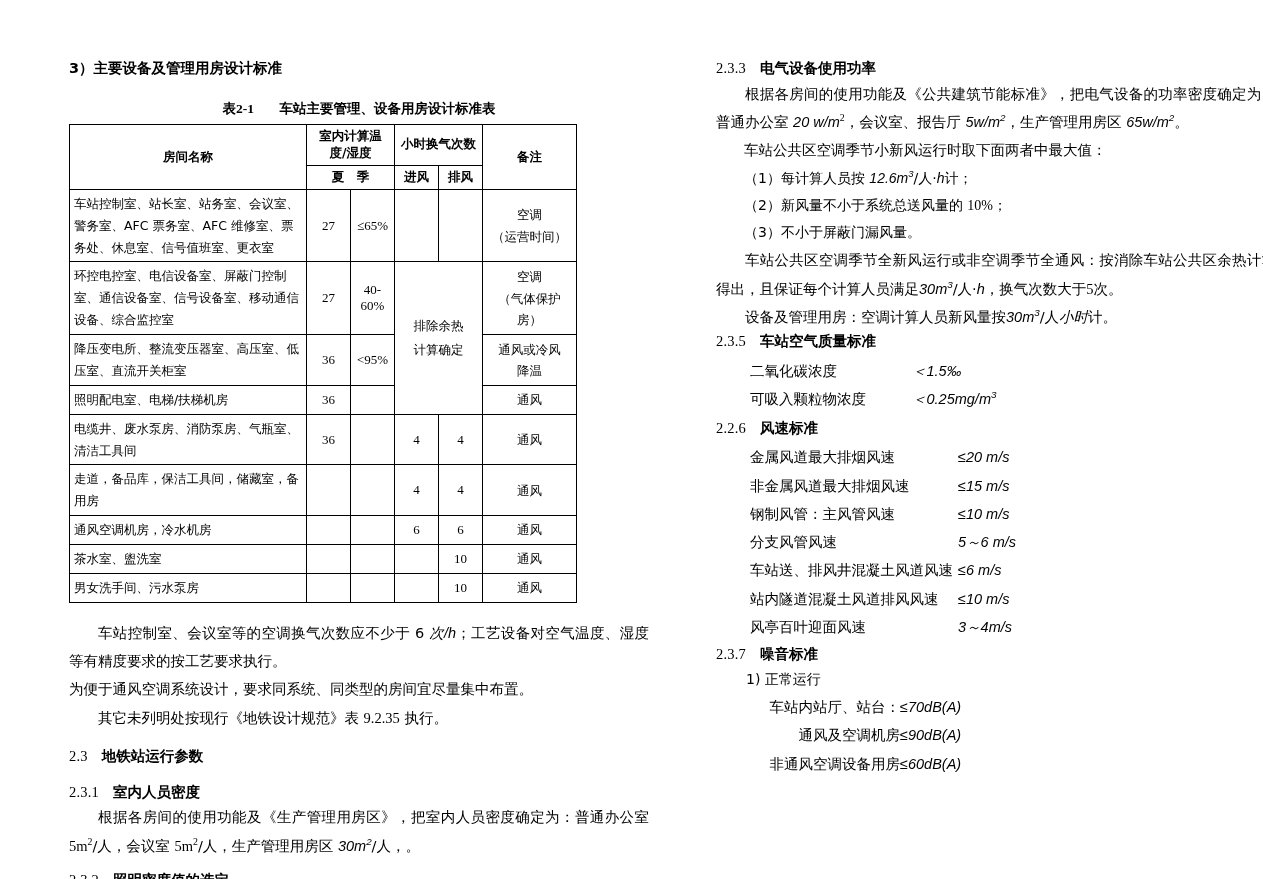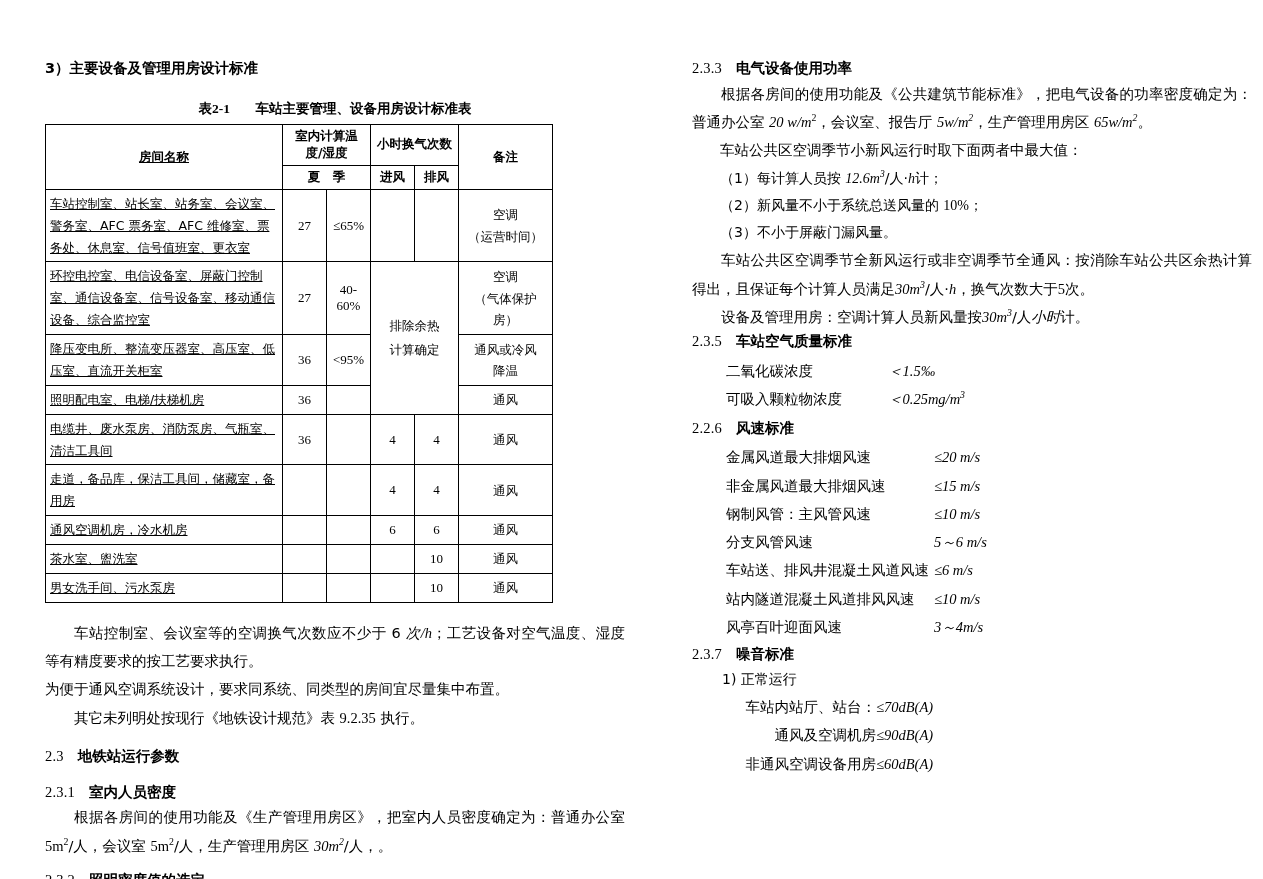--- a/index.html
+++ b/index.html
@@ -18,20 +18,21 @@
   .page {
     position: relative;
     width: 1263px;
     height: 879px;
     box-sizing: border-box;
   }
   .col {
     position: absolute;
     top: 0;
     height: 811px;
+    margin-left: 24px;
   }
   .col-left  { left: 45px;  width: 580px; }
   .col-right { left: 692px; width: 560px; }
 
   
   .h-num {
     font-size: 14.5px;
     line-height: 1.5;
     margin: 0;
     white-space: nowrap;
@@ -40,21 +41,21 @@
   .h-num .ttl { font-weight: 700; margin-left: 14px; }
 
   .para {
     font-size: 14.5px;
     line-height: 1.95;
     margin: 0;
     text-align: justify;
   }
   .indent { text-indent: 2em; }
 
-  .it { font-family: Liberation Serif, serif; font-style: italic; }
+  .it { font-family: Liberation Sans, sans-serif; font-style: italic; }
   .rm { font-family: "Liberation Serif", serif; font-style: normal; }
   sup { font-size: .68em; vertical-align: super; line-height: 0; }
 
   
   .tbl-caption {
     font-size: 13.5px;
     font-weight: 700;
     text-align: center;
     margin: 0;
     padding: 0 0 6px 0;
@@ -66,21 +67,21 @@
     width: 508px;
     font-size: 12.5px;
   }
   table.spec td, table.spec th {
     border: 1px solid #000;
     padding: 3px 4px;
     vertical-align: middle;
     font-weight: normal;
   }
   table.spec th { font-weight: 700; text-align: center; }
-  .c-room  { width: 228px; text-align: left; padding-left: 5px; line-height: 1.75; text-decoration: underline; }
+  .c-room  { width: 228px; text-align: left; padding-left: 5px; line-height: 1.75; }
   .c-temp  { width: 44px;  text-align: center; }
   .c-hum   { width: 55px;  text-align: center; }
   .c-in    { width: 48px;  text-align: center; }
   .c-out   { width: 48px;  text-align: center; }
   .c-note  { width: 85px;  text-align: center; line-height: 1.7; }
   .hdr-mid { text-align: center; }
   .numcell { font-family: "Liberation Serif", serif; font-size: 13px; }
 
   
   .spec-list { margin: 0; }

